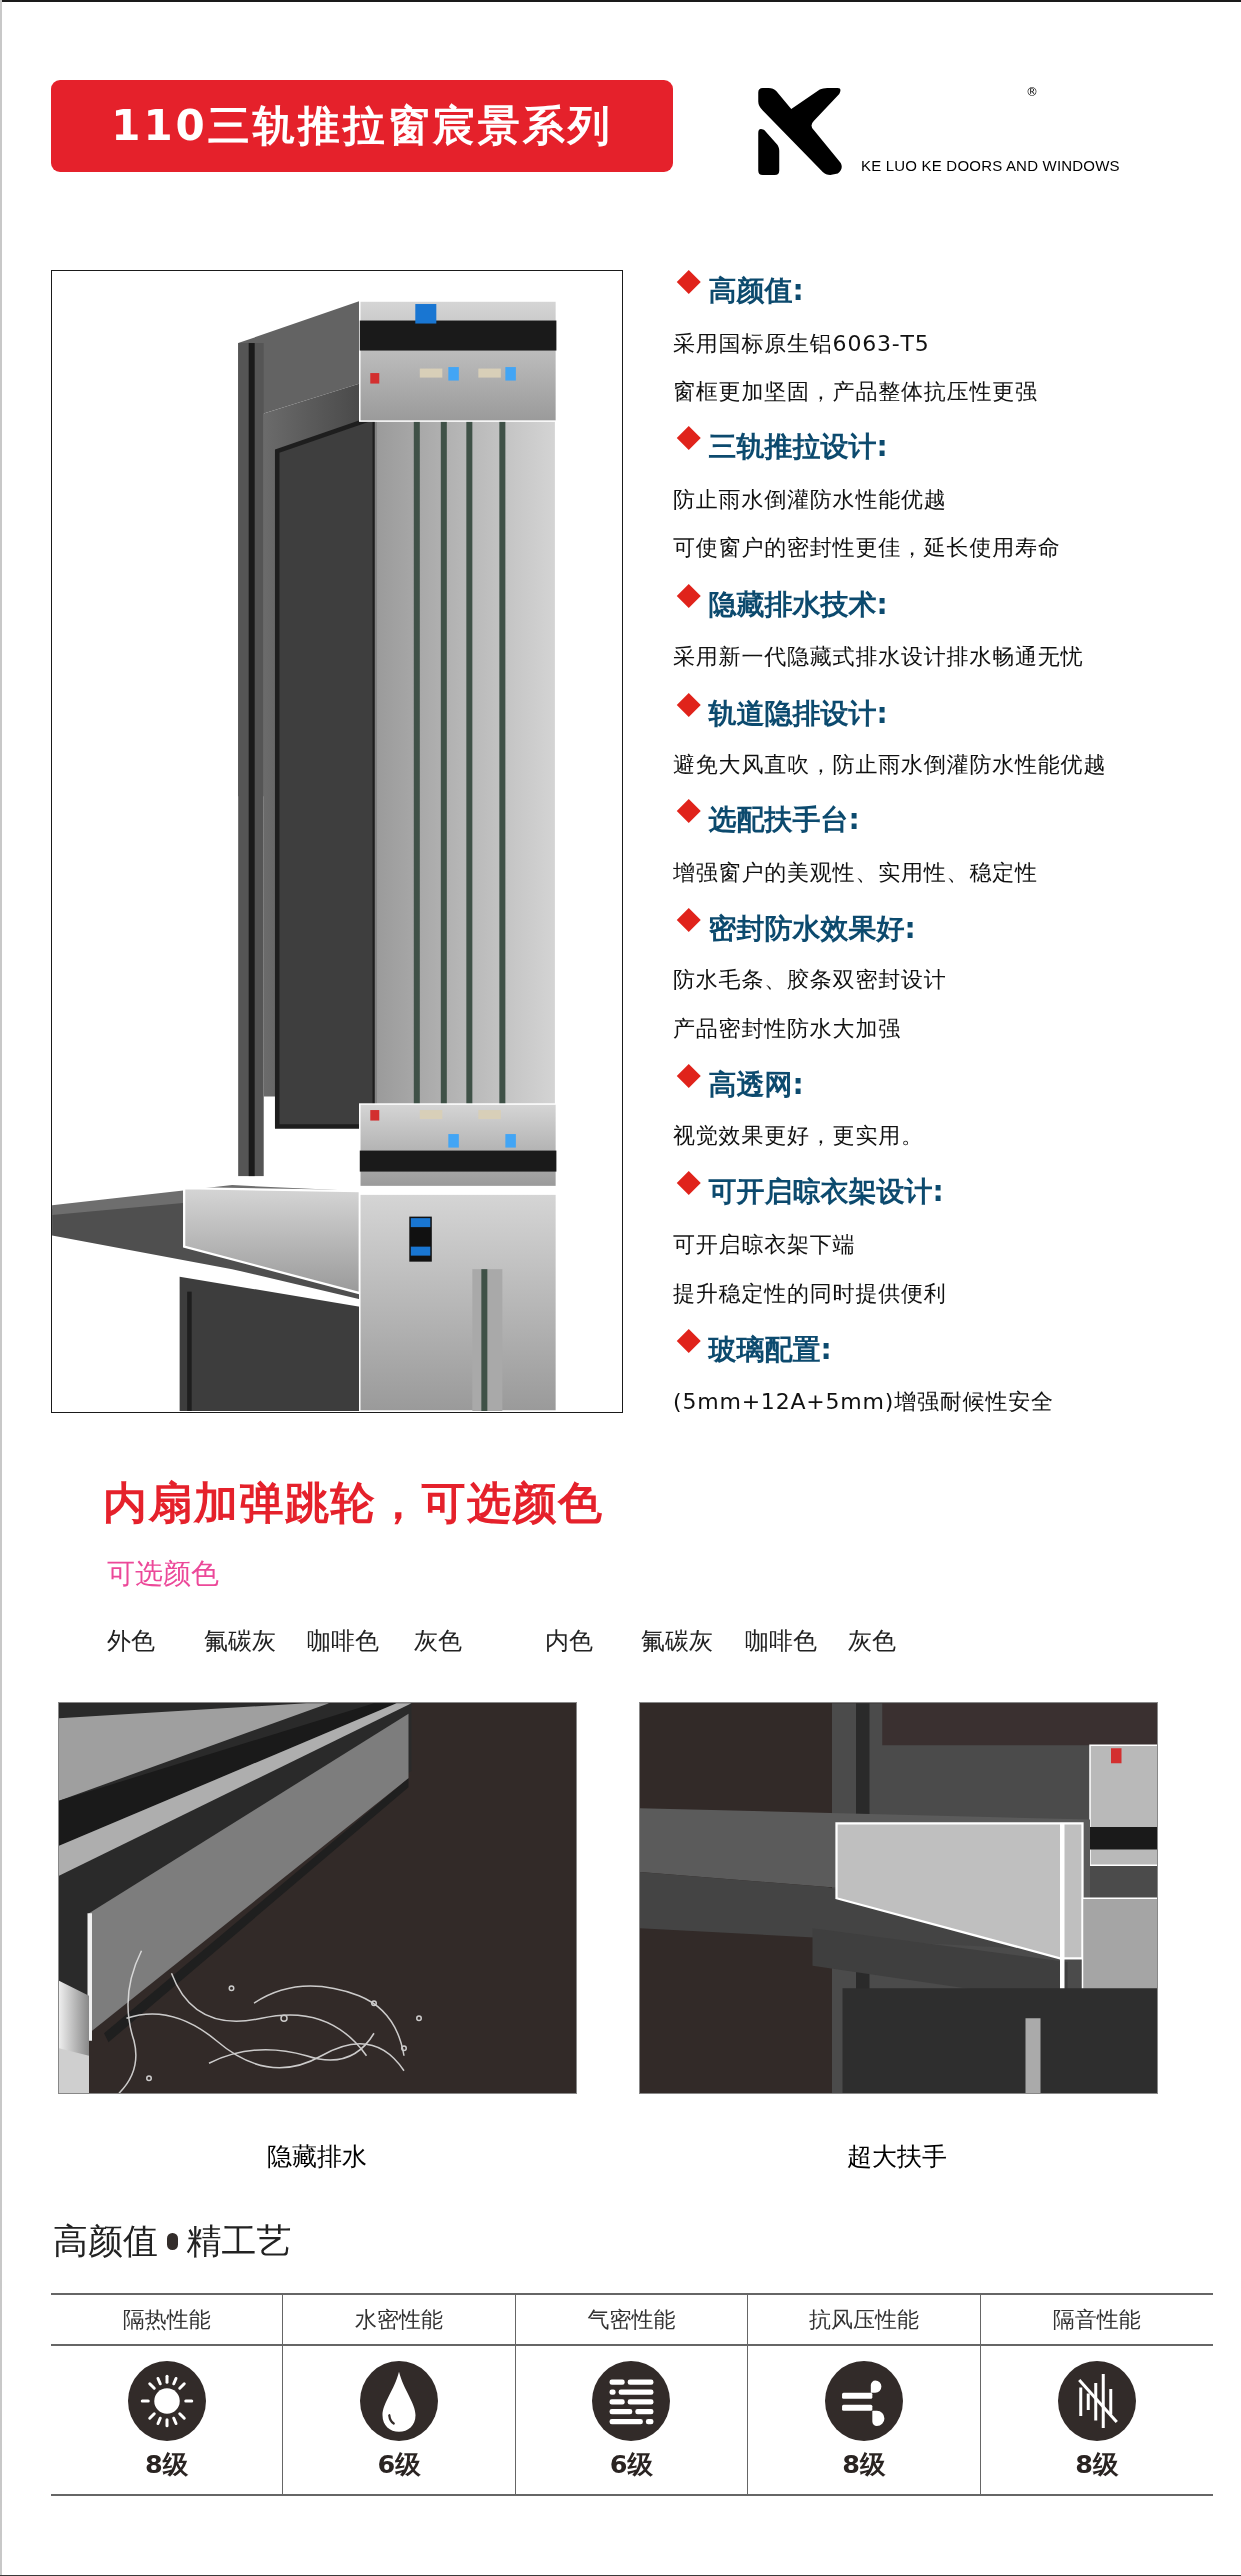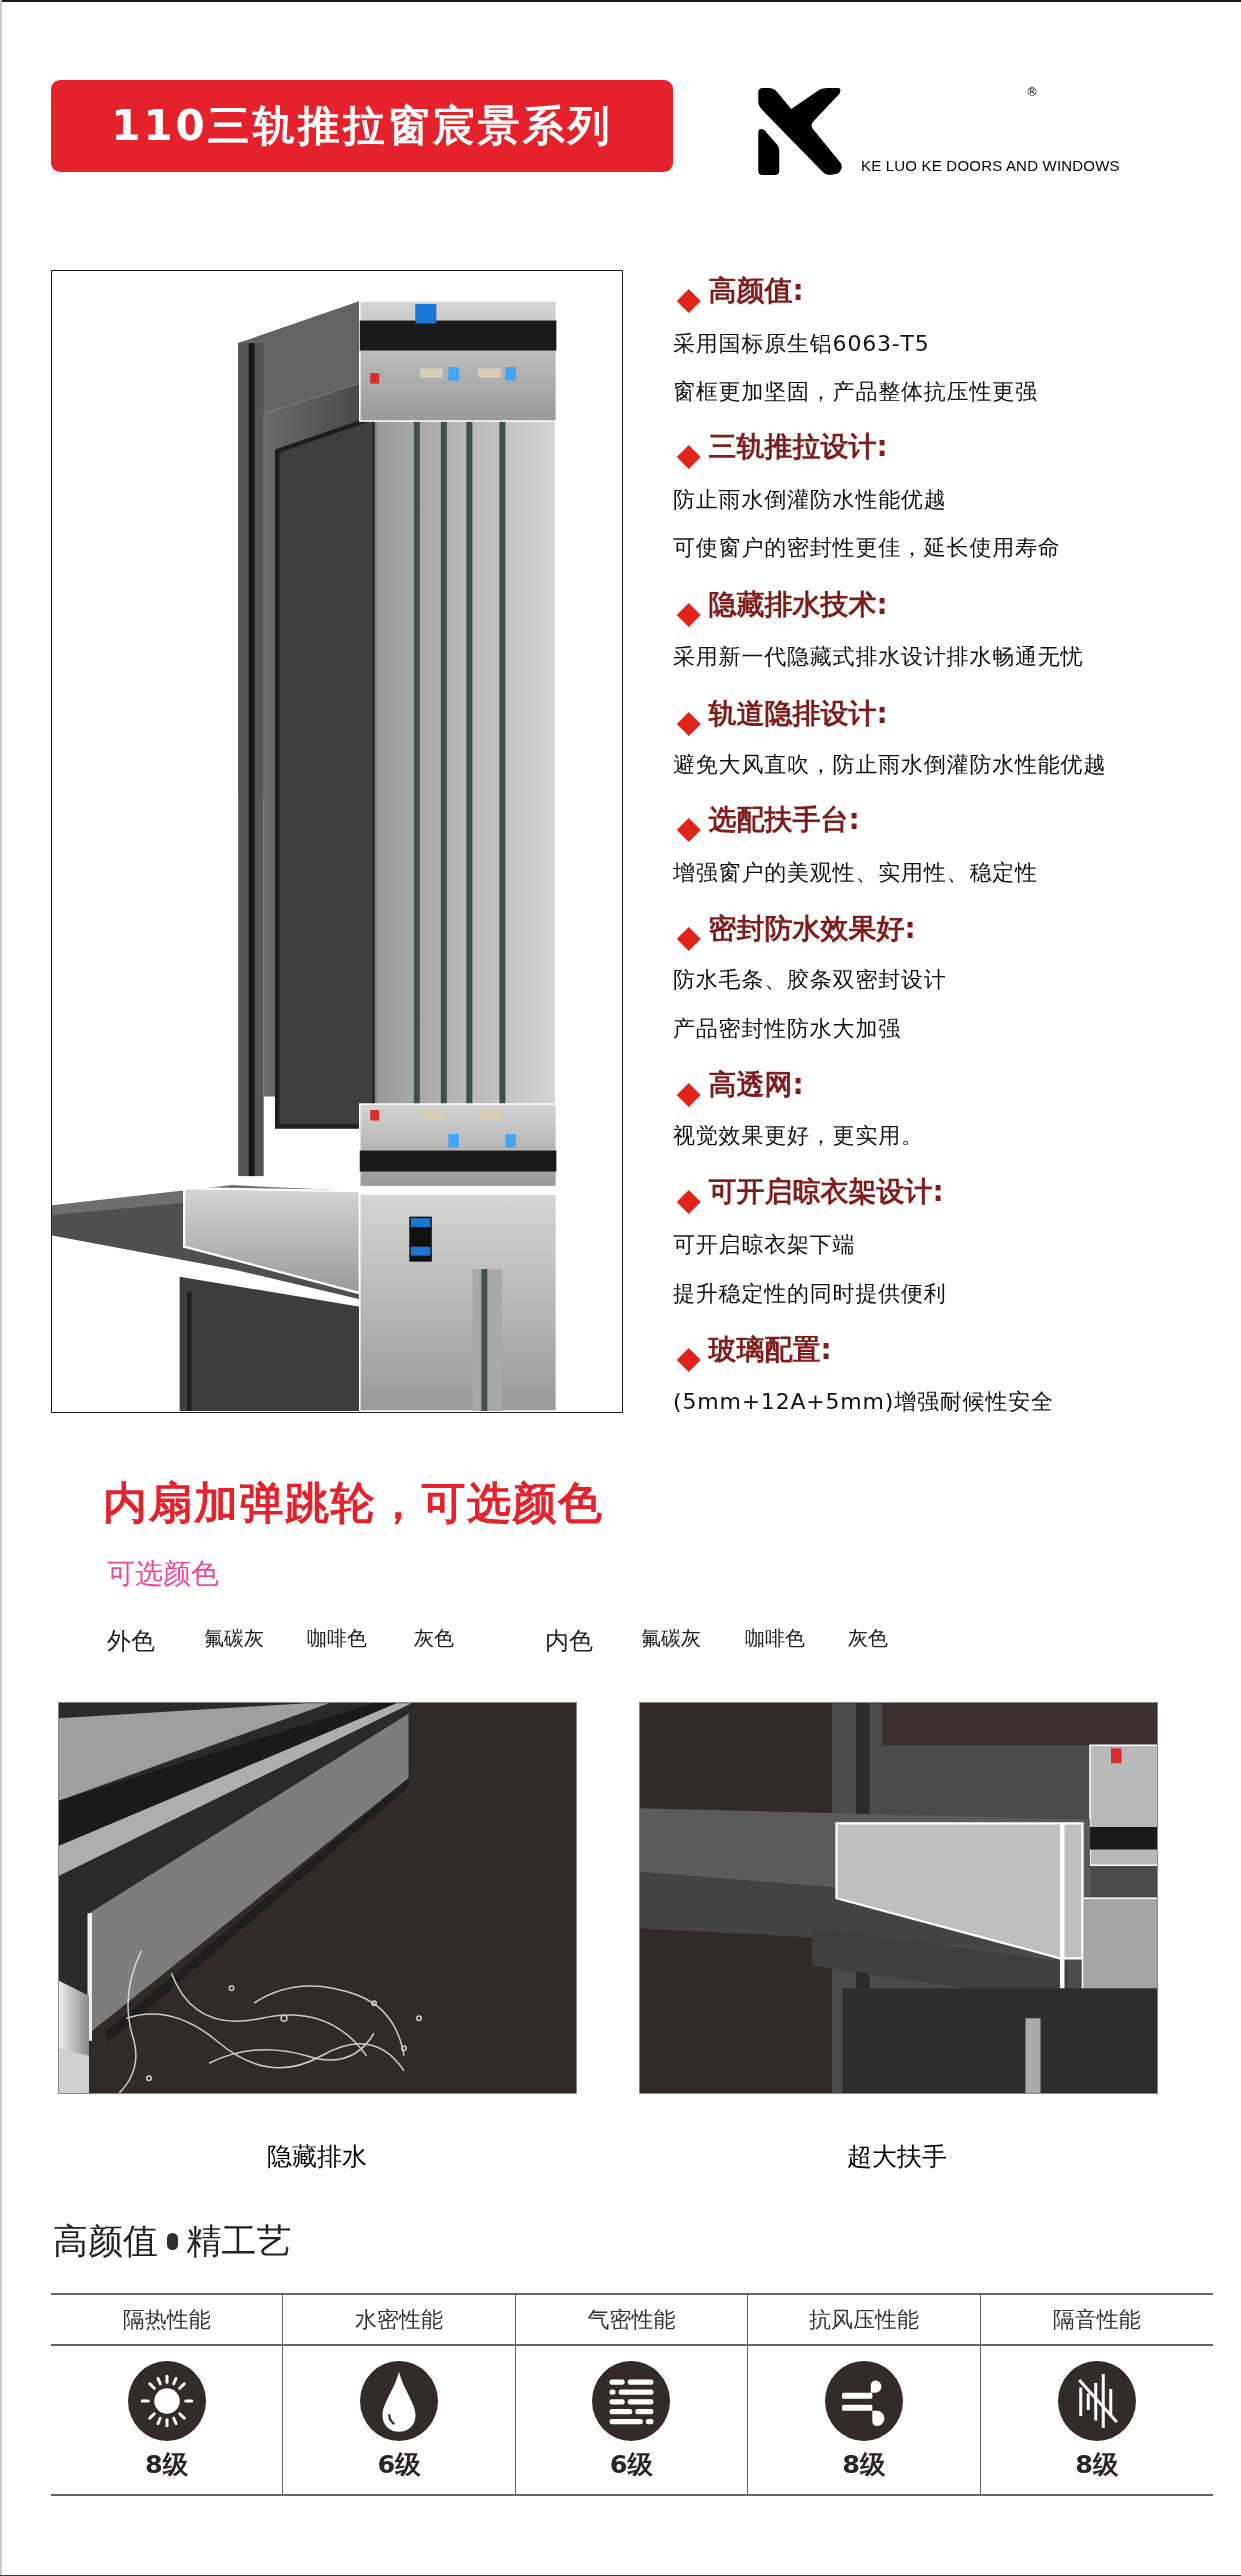--- a/index.html
+++ b/index.html
@@ -14,28 +14,28 @@
 
   .logo { position: absolute; left: 755px; top: 86px; width: 405px; height: 90px; }
   .logo-mark { position: absolute; left: 0; top: 1.5px; width: 89px; height: 87px; }
   .logo-cn { position: absolute; left: 105px; top: 9px; font-size: 54px; font-weight: normal; letter-spacing: 6px; white-space: nowrap; line-height: 60px; color: #000; }
   .logo-reg { position: absolute; left: 271px; top: -1.5px; font-size: 12px; color: #000; }
   .logo-en { position: absolute; left: 106px; top: 71px; font-size: 15px; white-space: nowrap; color: #000; font-family: "Liberation Sans", sans-serif; letter-spacing: 0.2px; }
 
   .product-frame { position: absolute; left: 51px; top: 270px; width: 572px; height: 1143px; border: 1.5px solid #1a1a1a; background: #fff; overflow: hidden; }
 
   .features { position: absolute; left: 0; top: 0; }
-  .feat-h { position: absolute; left: 674px; font-size: 28px; font-weight: bold; white-space: nowrap; display: flex; align-items: flex-end; color: #7f1d1d; }
+  .feat-h { position: absolute; left: 674px; font-size: 28px; font-weight: bold; white-space: nowrap; display: flex; align-items: flex-start; color: #0c4a6e; }
   .feat-h .diamond { width: 19.5px; height: 19.5px; background: #e0231b; transform: rotate(45deg) scale(0.85, 0.85); margin: 0 10.5px 0 4.5px; flex: 0 0 auto; }
   .feat-b { position: absolute; left: 673px; font-size: 22px; white-space: nowrap; color: #111; letter-spacing: 0.8px; }
 
   .red-heading { position: absolute; left: 103px; top: 1474px; font-size: 44px; font-weight: bold; color: #e5212b; white-space: nowrap; letter-spacing: 1.5px; }
   .colors-title { position: absolute; left: 107px; top: 1555px; font-size: 28px; color: #ec4899; white-space: nowrap; }
   .color-lbl { position: absolute; top: 1625px; font-size: 24px; color: #222; white-space: nowrap; }
-  .color-opt { position: absolute; top: 1625px; font-size: 20px; color: #222; white-space: nowrap; font-weight: 500; }
+  .color-opt { position: absolute; top: 1625px; font-size: 24px; color: #222; white-space: nowrap; font-weight: 500; }
 
   .photo { position: absolute; top: 1702px; width: 519px; height: 392px; background: #322a28; border: 0.8px solid #888; overflow: hidden; }
   .photo-left { left: 58px; }
   .photo-right { left: 639px; }
   .photo-cap { position: absolute; top: 2140px; font-size: 25px; font-weight: normal; color: #000; white-space: nowrap; transform: translateX(-50%); }
 
   .section-title { position: absolute; left: 53px; top: 2218px; font-size: 35px; color: #222; white-space: nowrap; display: flex; align-items: center; }
   .section-title .dot { width: 10.5px; height: 16.5px; border-radius: 5.3px; background: #332d2b; margin: 0 9px; display: inline-block; }
 
   .spec-table { position: absolute; left: 51px; top: 2293px; width: 1162px; height: 203px; border-top: 2.3px solid #666; border-bottom: 2.3px solid #666; display: grid; grid-template-columns: repeat(5, 1fr); grid-template-rows: 51px 1fr; }

